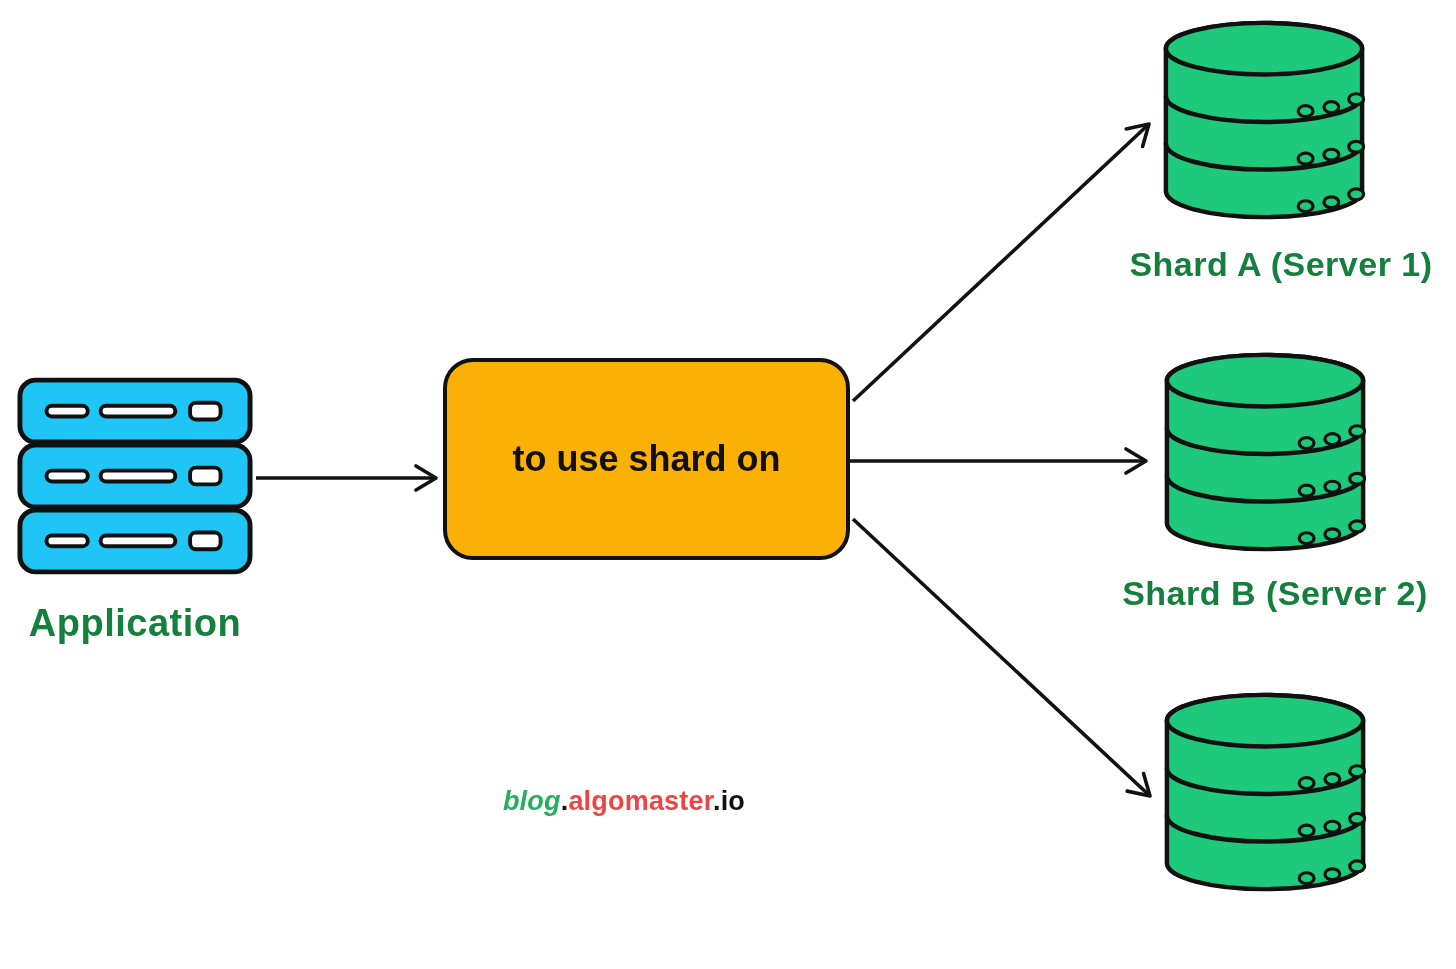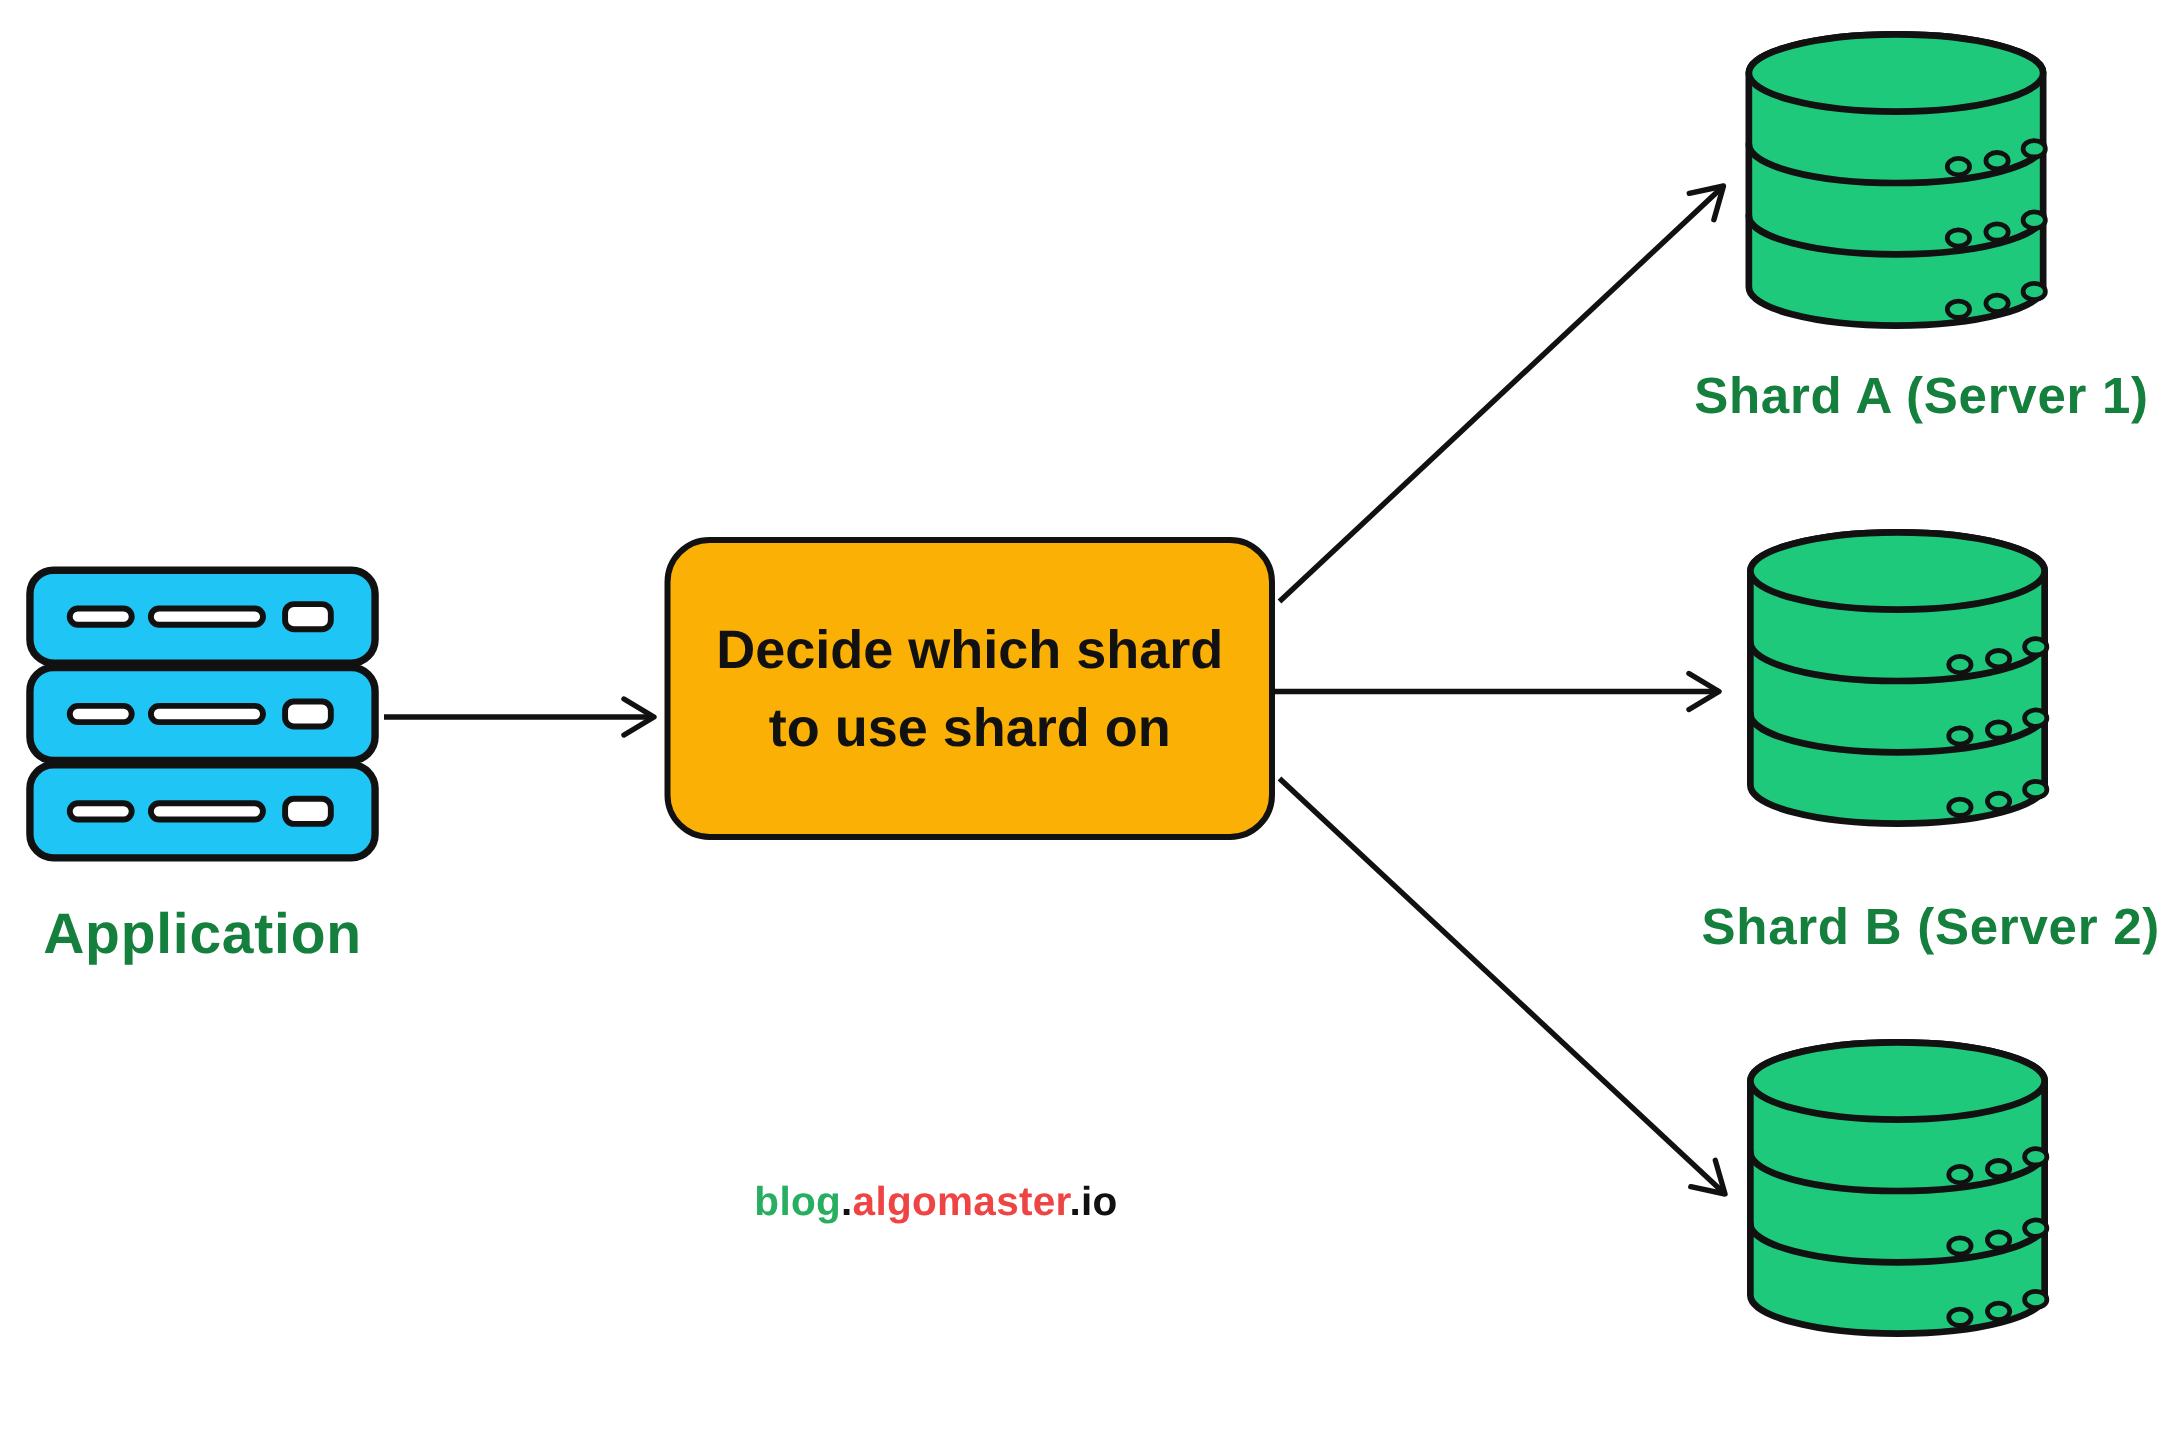--- a/index.html
+++ b/index.html
@@ -51,21 +51,21 @@
     font-weight: 600;
     line-height: 1.44;
     white-space: nowrap;
   }
 
   
   .shard-a-icon { left: 1155px; top: 14px; }
   .shard-b-icon { left: 1156px; top: 346px; }
   .shard-c-icon { left: 1156px; top: 686px; }
   .shard-a-label { left: 1116px; top: 245px; width: 330px; }
-  .shard-b-label { left: 1110px; top: 599px; width: 330px; text-align: right; }
+  .shard-b-label { left: 1110px; top: 574px; width: 330px; }
   .shard-c-label { left: 1096px; top: 912px; width: 330px; }
 
   
   .arrows {
     position: absolute;
     left: 0; top: 0;
     width: 1456px; height: 969px;
     pointer-events: none;
   }
 
@@ -73,21 +73,21 @@
   .watermark {
     position: absolute;
     left: 424px; top: 786px;
     width: 400px;
     text-align: center;
     font-size: 27px;
     font-weight: 700;
     letter-spacing: 0.2px;
     white-space: nowrap;
   }
-  .wm-green { color: #27ae60; }
+  .wm-green { color: #27ae60; font-style: italic; }
   .wm-blue  { color: #ef4444; }
   .wm-dark  { color: #111111; }
 
   svg .outline { stroke: #111111; }
   svg .cyan-fill   { fill: #1fc6f5; }
   svg .green-fill  { fill: #1ec97c; }
   svg .white-fill  { fill: #ffffff; }
 </style>
 </head>
 <body>
@@ -121,21 +121,20 @@
 
       <rect class="cyan-fill" x="3" y="135" width="234" height="63" rx="16"></rect>
       <rect class="white-fill" x="30" y="161" width="42" height="11" rx="5.5" stroke-width="4"></rect>
       <rect class="white-fill" x="85" y="161" width="76" height="11" rx="5.5" stroke-width="4"></rect>
       <rect class="white-fill" x="176" y="158" width="31" height="17" rx="6" stroke-width="4"></rect>
     </g>
   </svg>
   <div class="node-label app-label">Application</div>
 
   <div class="router-box">
-    <div class="router-line">Decide which shard</div>
     <div class="router-line">to use shard on</div>
   </div>
 
   <svg class="abs shard-a-icon" width="218" height="212" viewBox="0 0 220 212" xmlns="http://www.w3.org/2000/svg">
     <g stroke="#111111" stroke-width="4.5" stroke-linecap="round">
       <path class="green-fill" d="M11 34 L11 178 A99 26 0 0 0 209 178 L209 34 A99 26 0 0 0 11 34 Z"></path>
       <ellipse class="green-fill" cx="110" cy="34" rx="99" ry="26"></ellipse>
       <path fill="none" d="M11 82 A99 26 0 0 0 209 82"></path>
       <path fill="none" d="M11 130 A99 26 0 0 0 209 130"></path>
       <g class="green-fill" stroke-width="3.2">

